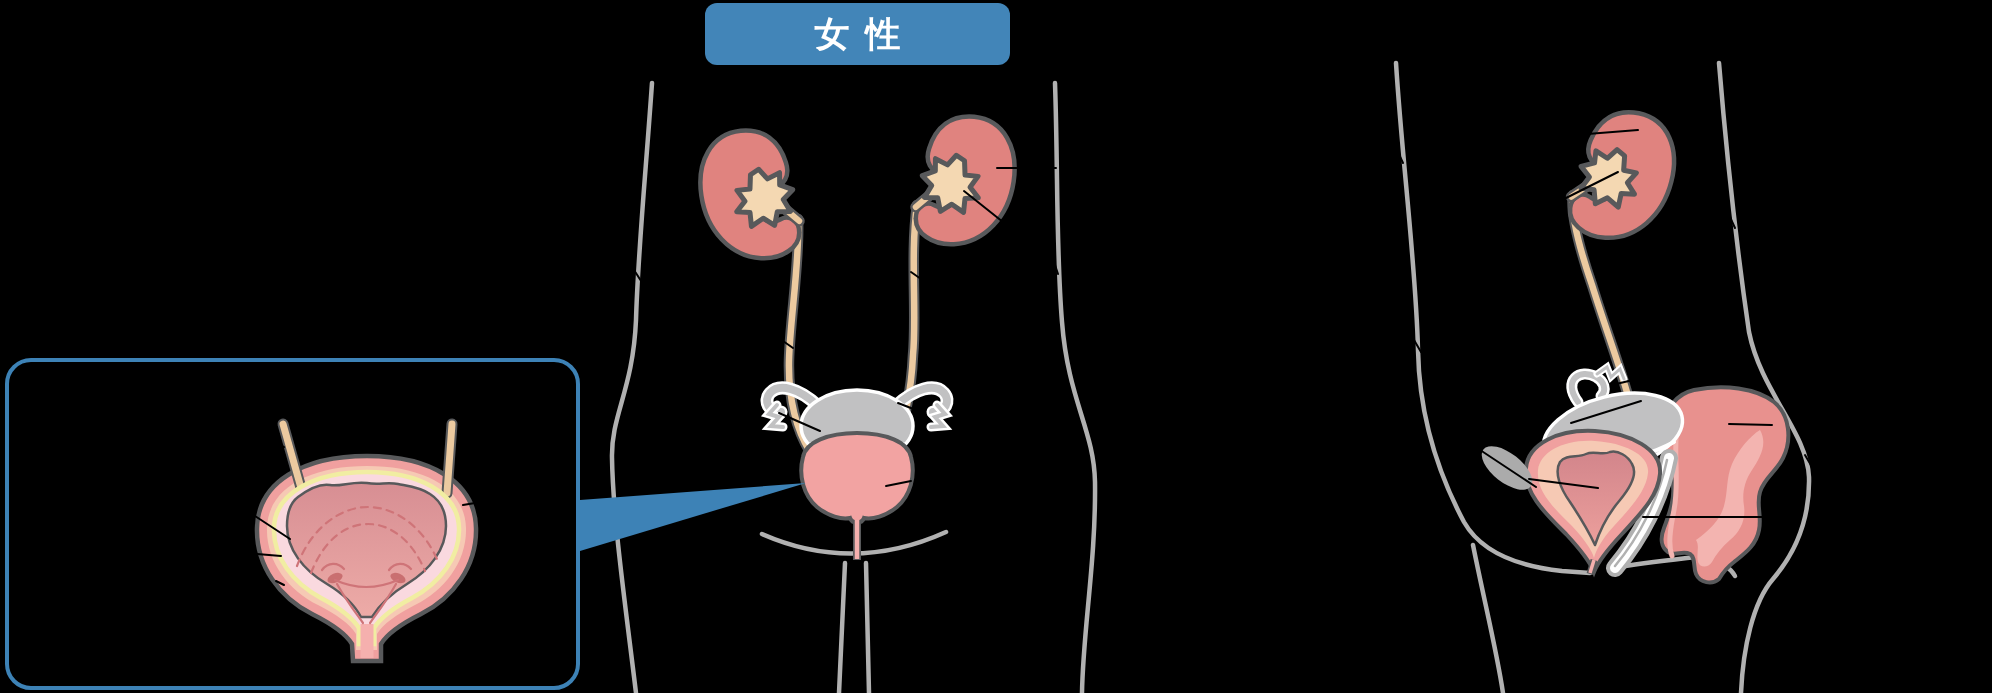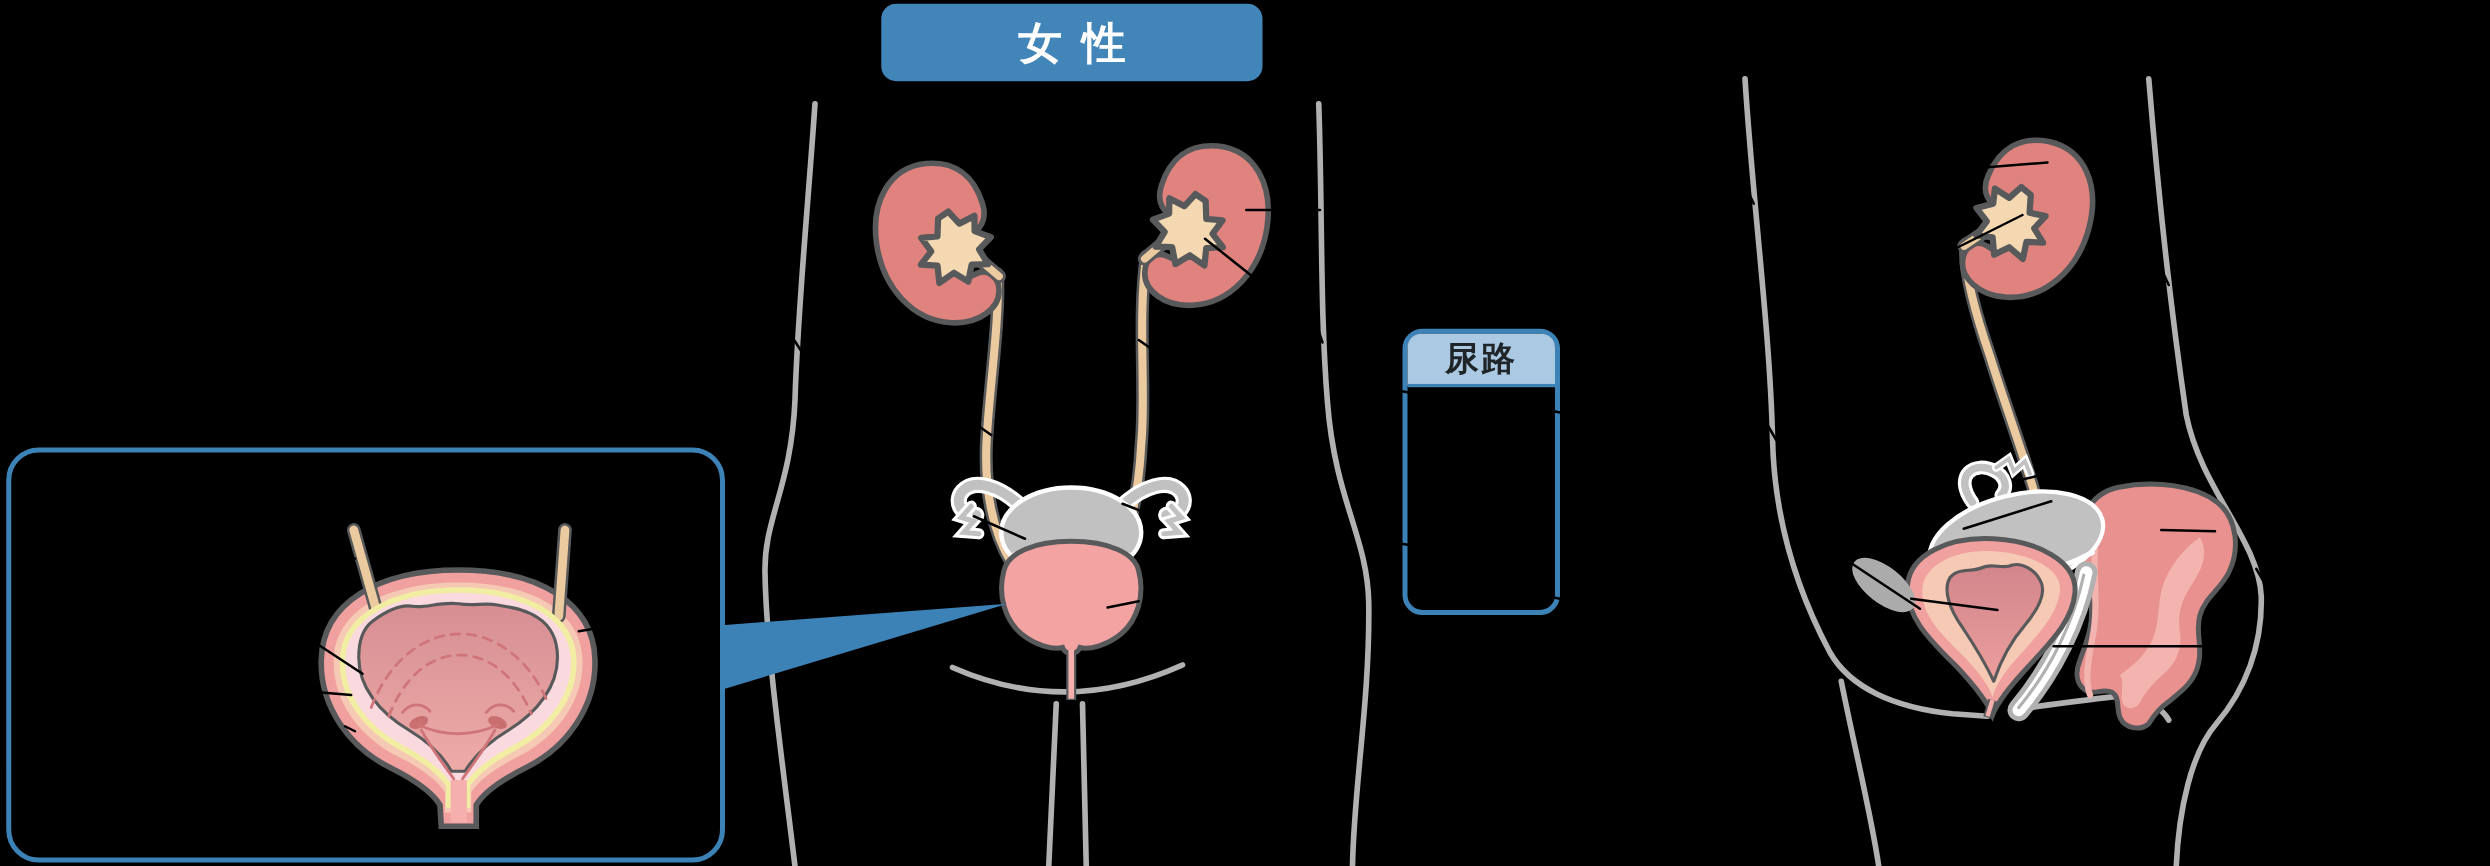--- a/index.html
+++ b/index.html
@@ -48,25 +48,20 @@
 </style>
 </head>
 <body>
 
 <div class="stage">
 
   <div class="badge">
     <span>女性</span>
   </div>
 
-  <div class="tract-box">
-    <div class="hdr">
-      <span>尿路</span>
-    </div>
-  </div>
 
   <div class="inset-panel"></div>
 
   <svg class="artwork" width="1992" height="693" viewBox="0 0 1992 693">
     <defs>
       <linearGradient id="gInset" x1="0" y1="0" x2="0" y2="1">
         <stop offset="0" style="stop-color:var(--bladder-interior-top,#d78e93)"></stop>
         <stop offset="1" style="stop-color:var(--bladder-interior-bottom,#edaba7)"></stop>
       </linearGradient>
       <linearGradient id="gSide" x1="0" y1="0" x2="0" y2="1">

